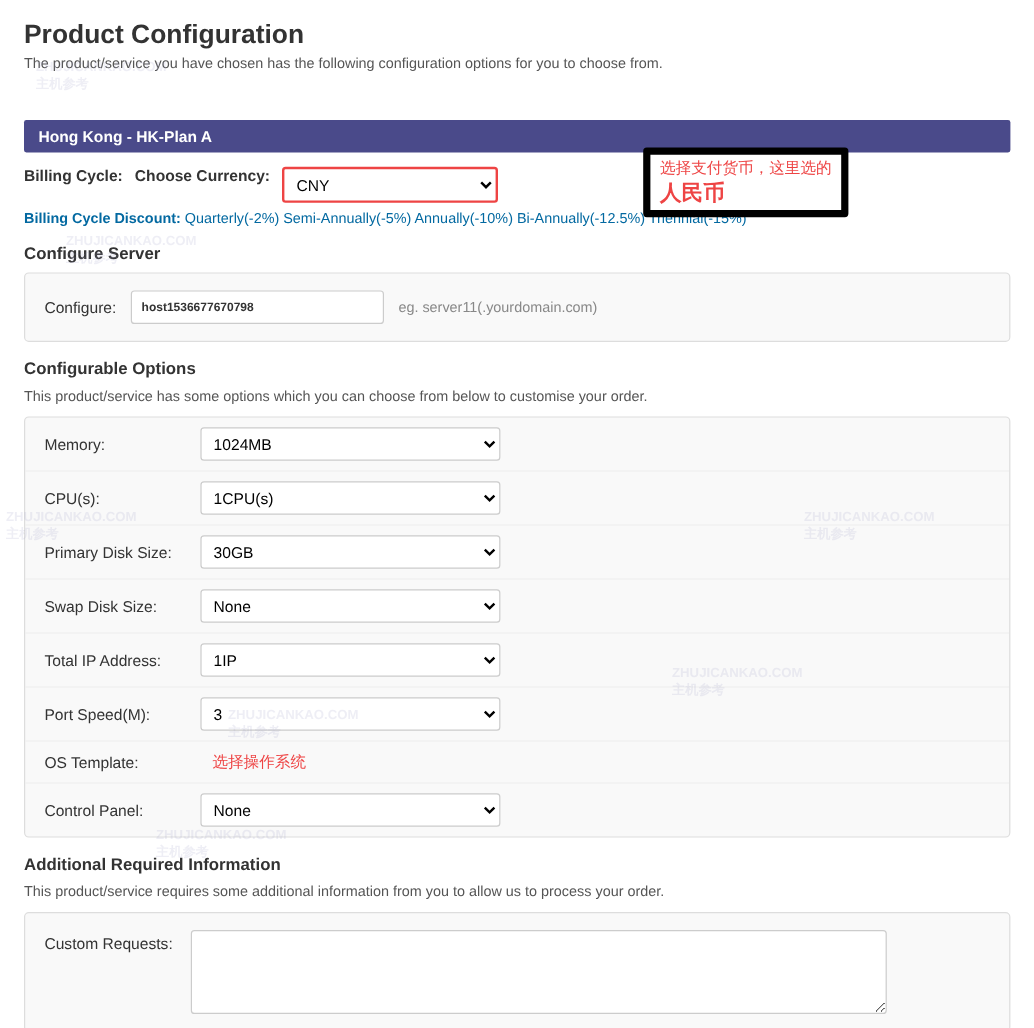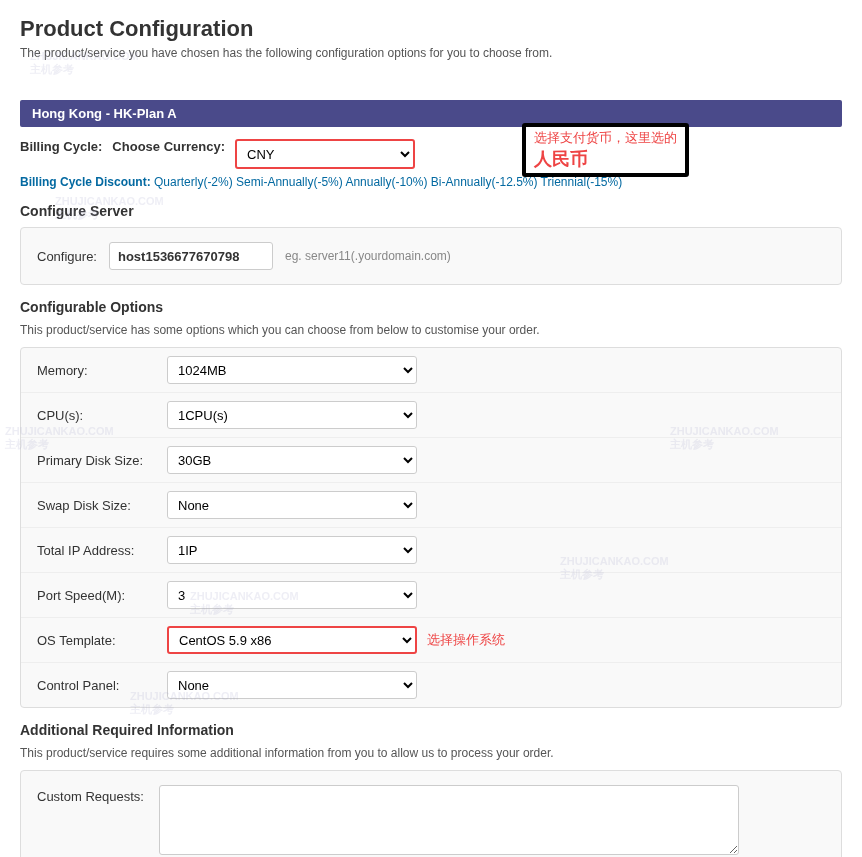--- a/index.html
+++ b/index.html
@@ -90,26 +90,26 @@
     .field-row {
       display: flex;
       align-items: center;
       gap: 12px;
     }
     .field-row label {
       font-size: 13px;
       white-space: nowrap;
     }
     .field-row input[type="text"] {
-      width: 164px;
+      width: 211px;
       height: 28px;
       border: 1px solid #ccc;
       border-radius: 3px;
       padding: 2px 8px;
-      font-size: 13px;
+      font-size: 10px;
       font-weight: bold;
       color: #333;
     }
     .field-row .hint {
       font-size: 12px;
       color: #888;
     }
     .configurable-section {
       margin-bottom: 14px;
     }
@@ -241,21 +241,21 @@
 
   <div class="billing-row">
     <label>Billing Cycle:</label>
     <label>Choose Currency:</label>
     <select class="billing-select currency">
       <option>CNY</option>
     </select>
   </div>
 
   <div style="position:relative; height: 0;">
-    <div style="position:absolute; top:-52px; left:502px; background:#fff; border:4px solid #000000; border-radius:3px; padding:2px 8px; font-size:13px; color:#e44; white-space:nowrap; z-index:10;">
+    <div style="position:absolute; top:-52px; left:516px; background:#fff; border:6px solid #000000; border-radius:3px; padding:2px 8px; font-size:13px; color:#e44; white-space:nowrap; z-index:10;">
       <span>选择支付货币，这里选的</span><br>
       <span style="font-size:18px; font-weight:bold;">人民币</span>
     </div>
   </div>
 
   <div class="billing-discount" style="margin-top:6px;">
     <strong>Billing Cycle Discount:</strong>
     <span>Quarterly(-2%) Semi-Annually(-5%) Annually(-10%) Bi-Annually(-12.5%) Triennial(-15%)</span>
   </div>
 
@@ -311,23 +311,20 @@
 
       <div class="option-row">
         <span class="option-label">Port Speed(M):</span>
         <select class="option-select">
           <option>3</option>
         </select>
       </div>
 
       <div class="option-row" style="position:relative;">
         <span class="option-label">OS Template:</span>
-        <select class="option-select highlight">
-          <option>CentOS 5.9 x86</option>
-        </select>
         <span style="color:#e44; font-size:13px; margin-left:10px;">选择操作系统</span>
       </div>
 
       <div class="option-row">
         <span class="option-label">Control Panel:</span>
         <select class="option-select">
           <option>None</option>
         </select>
       </div>
 

